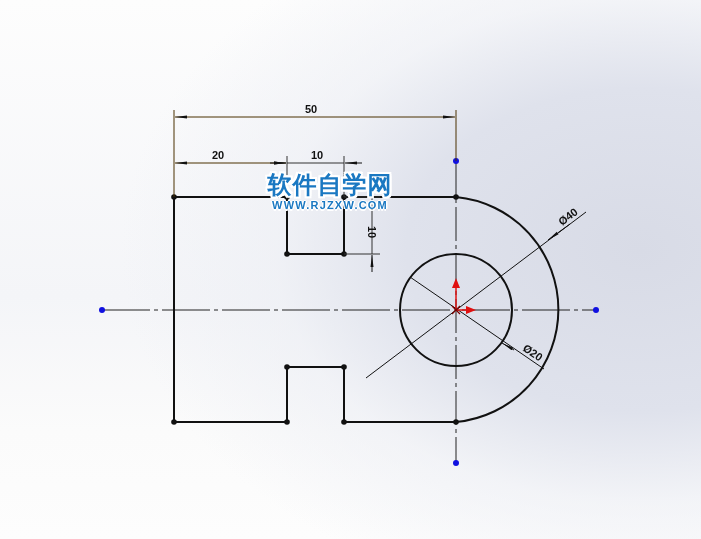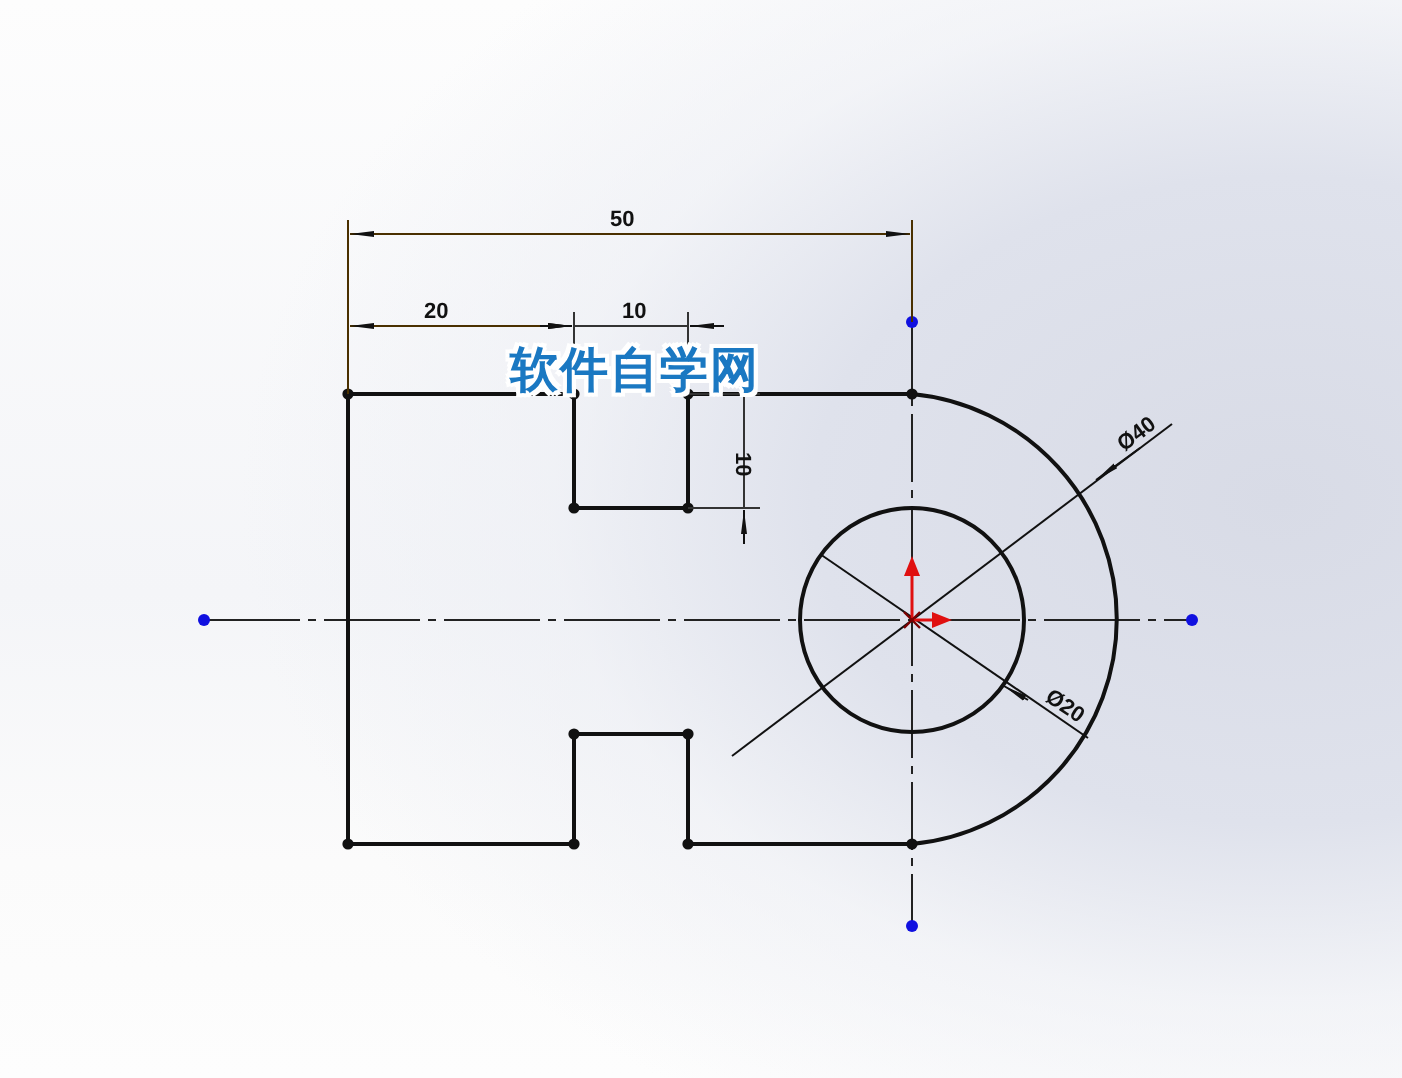--- a/index.html
+++ b/index.html
@@ -6,21 +6,21 @@
   body {
     width: 701px; height: 539px; overflow: hidden; position: relative;
     background:
       radial-gradient(ellipse 520px 360px at 640px 250px, #d8dbe6 0%, #dfe2ec 45%, rgba(236,238,244,0.6) 70%, rgba(252,252,252,0) 100%),
       linear-gradient(180deg, #fdfdfd 0%, #f4f5f8 55%, #fbfbfb 80%, #fdfdfd 100%);
     font-family: "Liberation Sans", sans-serif;
   }
   #canvas { position: absolute; left: 0; top: 0; }
   .dimtext { font-family: "Liberation Sans", sans-serif; font-size: 11px; font-weight: bold; fill: #111; }
   .watermark {
-    position: absolute; left: 255px; top: 171px; width: 150px; 
+    position: absolute; left: 255px; top: 171px; width: 150px; text-align: center;
     pointer-events: none;
   }
   .wm-title {
     font-family: "DejaVu Sans", sans-serif; font-weight: bold; font-size: 24px; color: #1a78c2;
     letter-spacing: 1px; line-height: 28px;
     text-shadow: -2px 0 #fff, 2px 0 #fff, 0 -2px #fff, 0 2px #fff, -2px -2px #fff, 2px 2px #fff, -2px 2px #fff, 2px -2px #fff;
   }
   .wm-url {
     font-family: "Liberation Sans", sans-serif; font-weight: bold; font-size: 11px; color: #1a78c2;
     letter-spacing: 1.2px; line-height: 12px;
@@ -120,13 +120,14 @@
     <path d="M456,310 V284"></path>
       <path d="M452,288 L456,278 L460,288 Z" stroke="none"></path>
     <path d="M456,310 H469"></path>
       <path d="M466,306 L476,310 L466,314 Z" stroke="none"></path>
     <path d="M452,306 L460,314 M460,306 L452,314" stroke="#7a0000" stroke-width="1.2"></path>
   </g>
 </svg>
 
 <div class="watermark">
   <div class="wm-title">软件自学网</div>
+  <div class="wm-url">WWW.RJZXW.COM</div>
 </div>
 
 </body></html>

